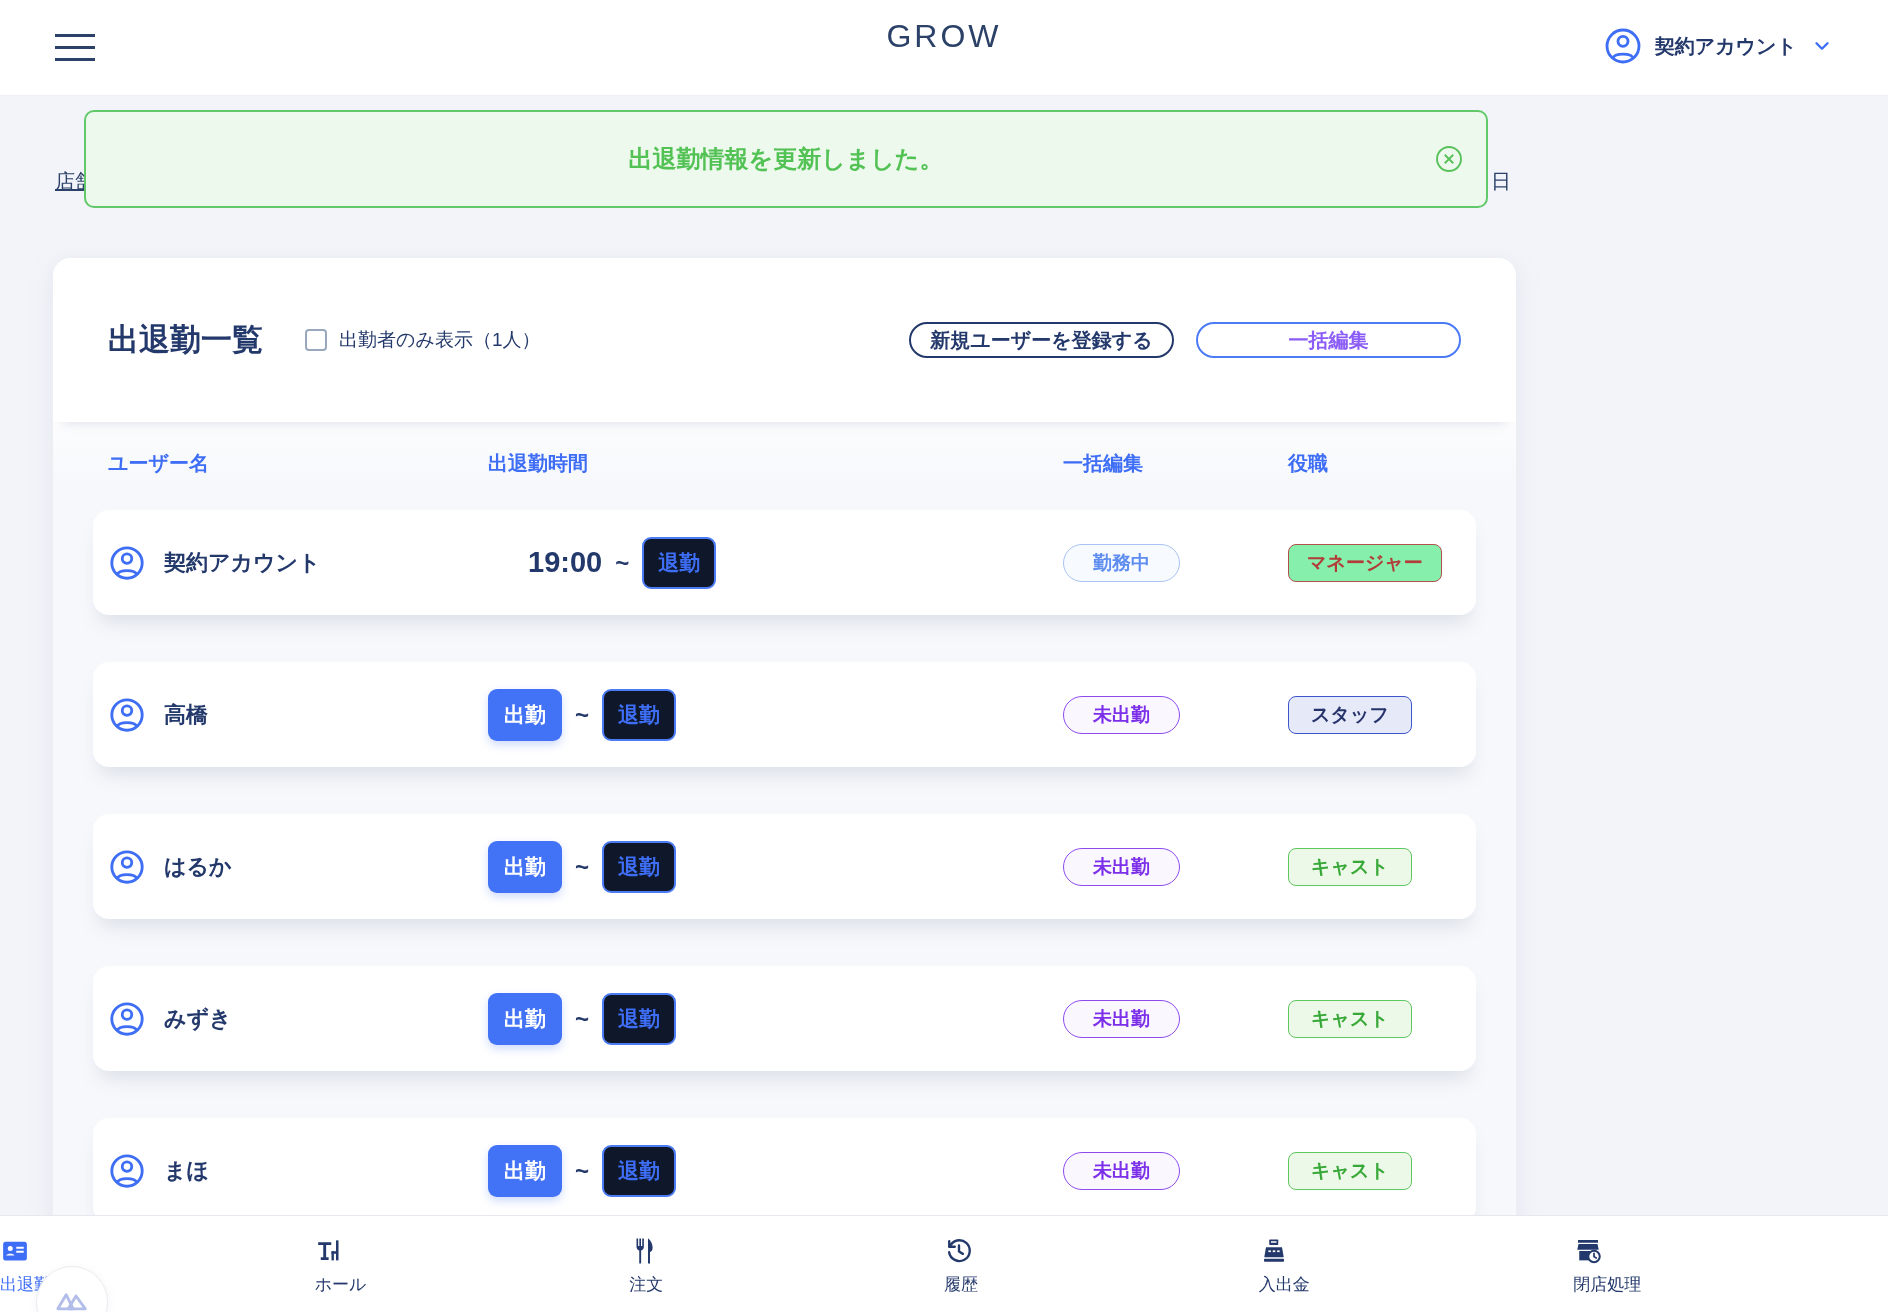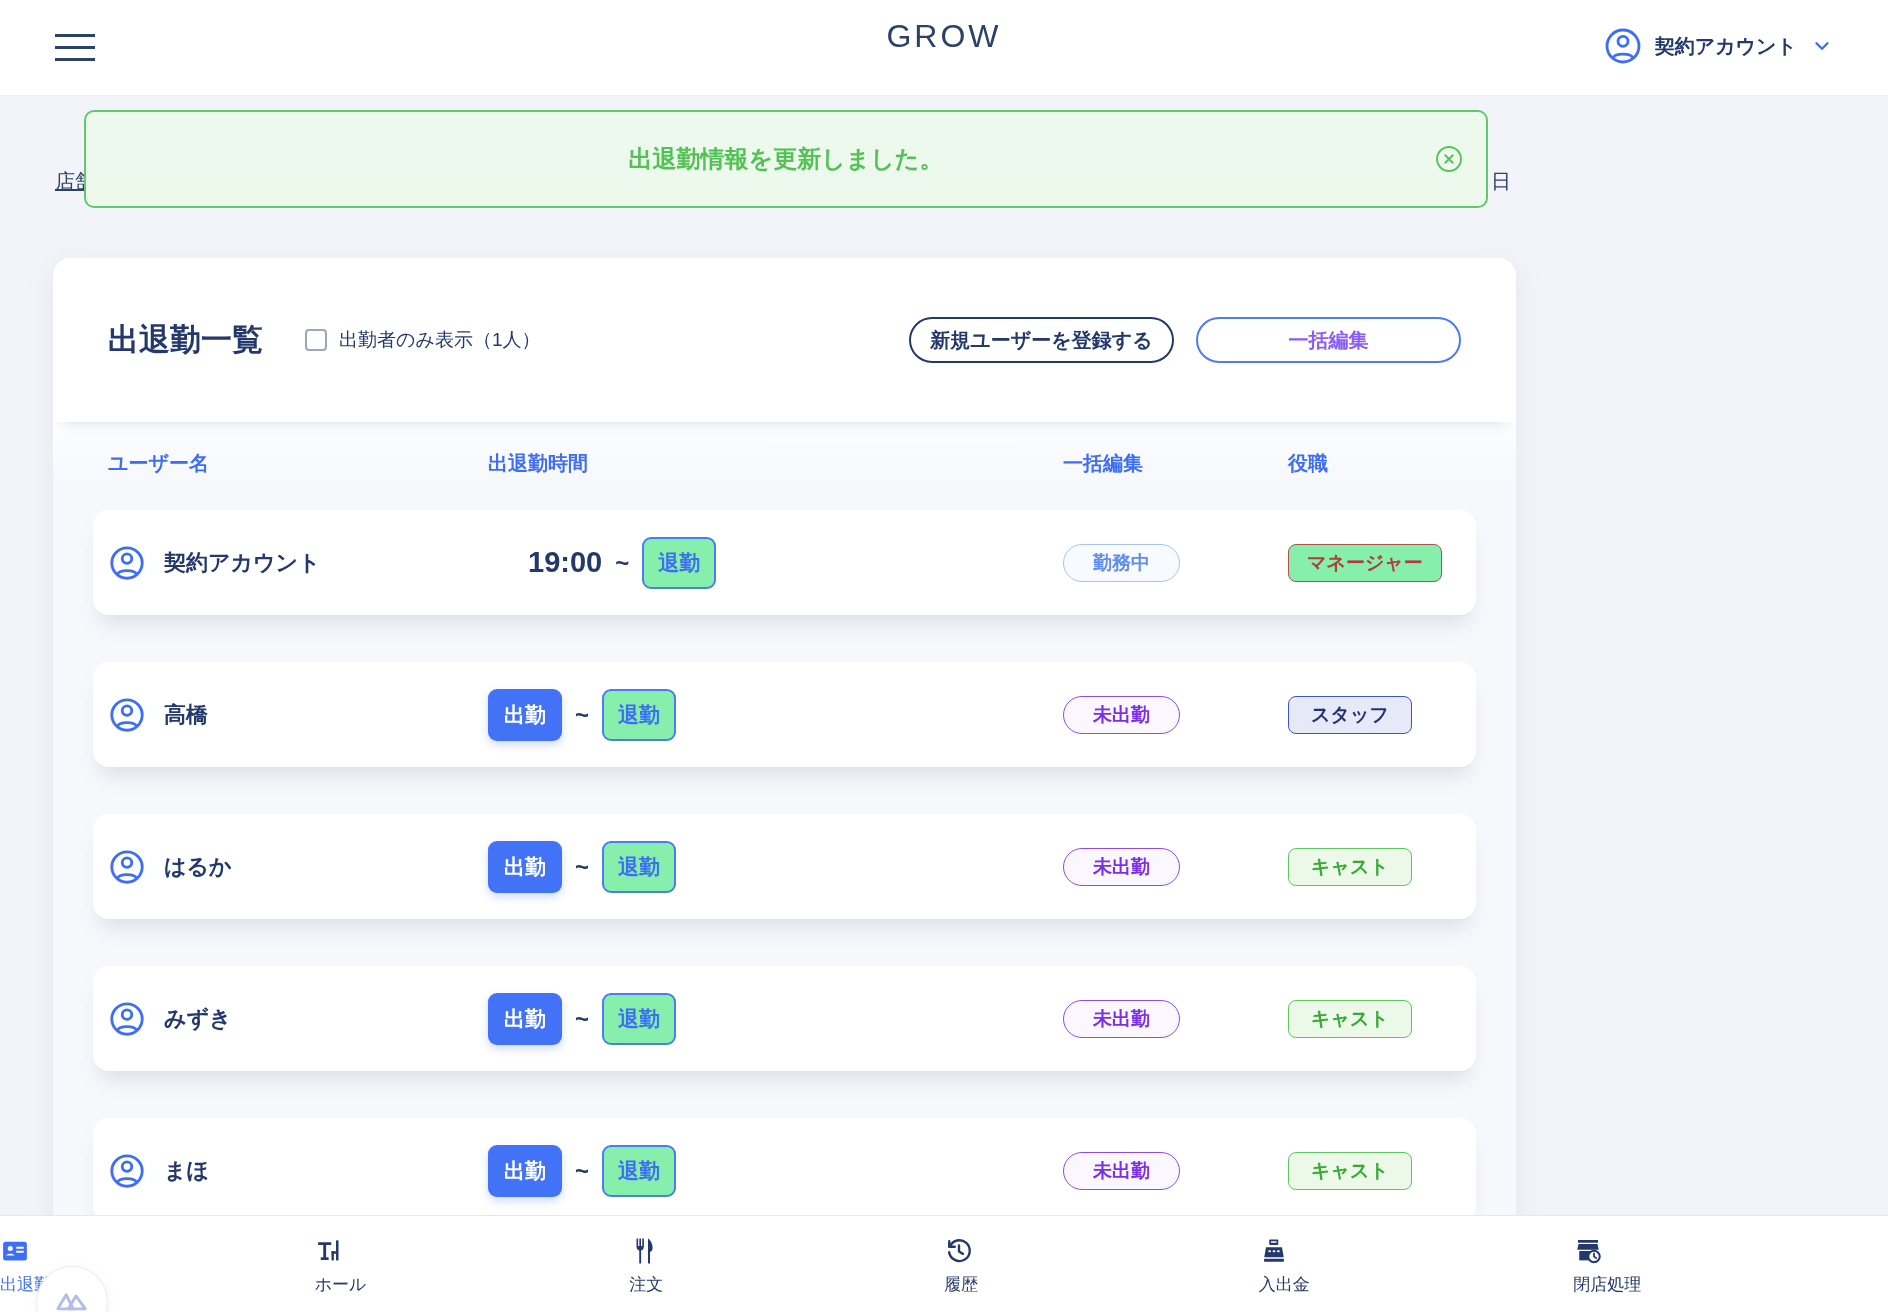--- a/index.html
+++ b/index.html
@@ -52,21 +52,21 @@
     box-shadow:0 10px 12px -10px rgba(120,130,160,.28);
   }
   .card-title { font-size:31px; font-weight:700; color:#24396b; }
   .filter { display:flex; align-items:center; gap:12px; margin-left:42px; cursor:pointer; }
   .checkbox {
     width:22px; height:22px; border:2px solid #9aa7bd; border-radius:4px; background:#fff;
   }
   .filter-label { font-size:19px; color:#24396b; }
   .header-actions { margin-left:auto; display:flex; gap:22px; }
   .pill-btn {
-    width:265px; height:46px; border-radius:26px; background:#fff;
+    width:265px; height:36px; border-radius:26px; background:#fff;
     font-size:20px; font-weight:700; cursor:pointer;
     font-family:inherit;
   }
   .pill-dark { border:2px solid #24396b; color:#24396b; }
   .pill-blue { border:2px solid #4b7bf5; color:#8b5cf6;font-family:Liberation Serif, serif; }
   
   .list-area {
     background:linear-gradient(#fdfdfe, #f6f8fb 60px); padding:18px 40px 0;
     height:890px;
   }
@@ -85,21 +85,21 @@
   .row-avatar { width:38px; height:38px; color:#3e6ef5; flex:0 0 auto; }
   .user-name { font-size:22px; font-weight:700; color:#24396b; }
   .time-cell { display:flex; align-items:center; gap:13px; }
   .time-text { font-size:29px; font-weight:700; color:#24396b;margin-left:40px; }
   .tilde { font-size:24px; font-weight:700; color:#24396b; }
   .btn {
     width:74px; height:52px; border-radius:9px; font-size:21px; font-weight:700;
     cursor:pointer; font-family:inherit; display:flex; align-items:center; justify-content:center;
   }
   .btn-filled { background:#4272f5; color:#fff; border:none; box-shadow:0 4px 8px rgba(66,114,245,.25);font-family:Liberation Serif, serif; }
-  .btn-outline { background:#86efac; color:#3e6ef5; border:2px solid #4b7bf5; }
+  .btn-outline { background:#0f172a; color:#3e6ef5; border:2px solid #4b7bf5; }
   .badge {
     display:inline-flex; align-items:center; justify-content:center;
     font-size:19px; font-weight:700; min-width:117px; height:38px; padding:0 18px;
   }
   .status-badge { border-radius:999px; }
   .st-working { color:#5f8ef0; border:1.5px solid #a9c4f2; background:#f7faff; }
   .st-off     { color:#7c2fe8; border:1.5px solid #8d4bee; background:#fbf7ff; }
   .role-badge { border-radius:8px; min-width:124px; }
   .role-manager { color:#b23c38; border:1.5px solid #b2504c; background:#86efac; }
   .role-staff   { color:#27346b; border:1.5px solid #3d55c9; background:#e5e9f8; }

